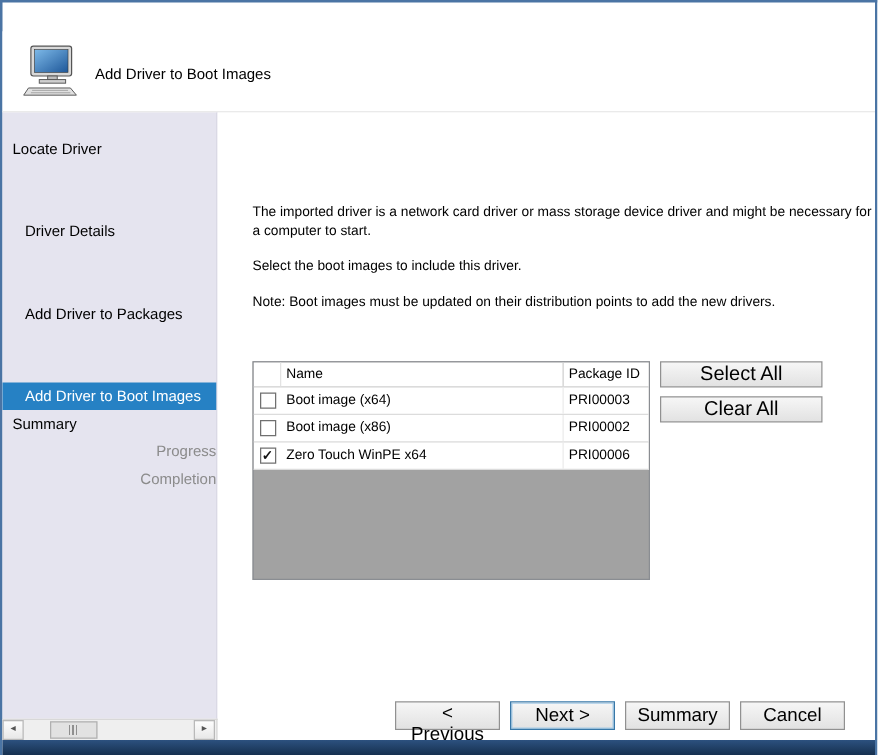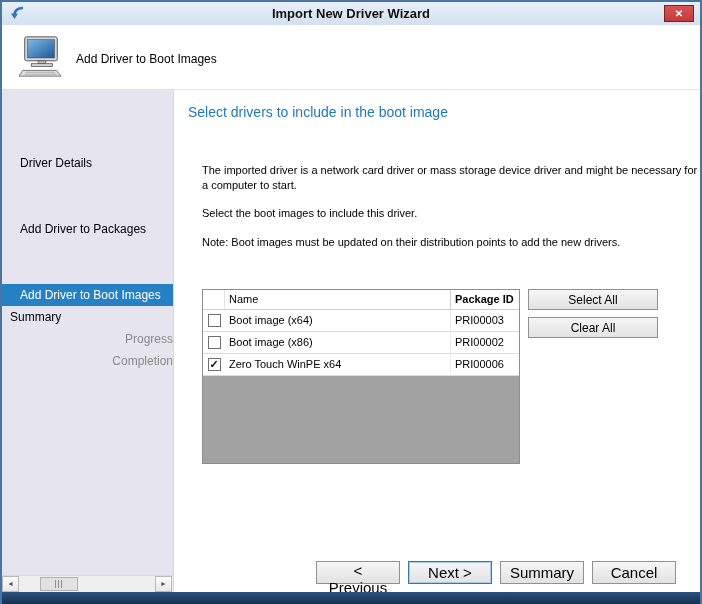--- a/index.html
+++ b/index.html
@@ -77,21 +77,21 @@
     border:1px solid #8a8d92; box-sizing:border-box;
     background:var(--list_filler,#a2a2a2);
     display:flex; flex-direction:column; font-size:11px;
   }
   .lv-header{
     display:flex; flex:0 0 auto; height:19px; line-height:18px;
     background:#fff; border-bottom:1px solid #cfcfcf;
   }
   .hc-check{width:22px; border-right:1px solid #e3e3e3; box-sizing:border-box;}
   .hc-name{width:226px; padding-left:4px; border-right:1px solid #cfcfcf; box-sizing:border-box;}
-  .hc-pkg{flex:1; padding-left:4px;font-weight:bold;}
+  .hc-pkg{flex:1; padding-left:4px;}
   .lv-row{
     display:flex; flex:0 0 auto; height:21px;
     background:#fff; border-bottom:1px solid #dcdcdc;
   }
   .cell-check{width:22px; display:flex; align-items:center; justify-content:center; box-sizing:border-box;}
   .cell-name{width:226px; padding-left:4px; line-height:21px; border-right:1px solid #ececec; box-sizing:border-box;
     white-space:nowrap; overflow:hidden;}
   .cell-pkg{flex:1; padding-left:4px; line-height:21px;}
   .checkbox{
     width:13px; height:13px; box-sizing:border-box;
@@ -101,21 +101,21 @@
   }
   .checkmark{display:none; margin-top:-1px;}
   .checkbox.checked .checkmark{display:inline;}
   
   .btn{
     font-family:inherit; font-size:15px; color:#000;
     height:23px; background:linear-gradient(#f6f6f6,#e2e2e2);
     border:1px solid #919191; box-sizing:border-box;
     cursor:pointer; padding:0 6px;
   }
-  .btn.side{position:absolute; left:354px; width:130px; height:21px; font-size:12px;}
+  .btn.side{position:absolute; left:354px; width:130px; height:21px; font-size:16px;}
   .btn.select-all{top:199px;}
   .btn.clear-all{top:227px;}
   .footer-row{position:absolute; right:24px; bottom:8px; display:flex; gap:8px;}
   .footer-row .btn{width:84px;}
   .btn.default{border:1px solid #3878a8; box-shadow:inset 0 0 0 1px #a6cbe8;}
   
   .hscroll{
     position:absolute; left:0; bottom:12px; width:172px; height:17px;
     background:#efefef; border-top:1px solid #d8d8d8; border-right:1px solid #d8d8d8;
     box-sizing:border-box;
@@ -140,32 +140,20 @@
   .bottom-bar{
     position:absolute; left:0; right:0; bottom:0; height:12px;
     background:linear-gradient(180deg,#2c517f,var(--bottom_bar,#16304f));
   }
 </style>
 </head>
 <body>
 
 <div class="window">
 
-  <div class="titlebar">
-    <span class="title-icon">
-      <svg width="16" height="16" viewBox="0 0 16 16">
-        <path d="M13,3 C7,3 4.5,6 4.5,10" stroke="#2f76c0" stroke-width="2.6" fill="none"></path>
-        <path d="M1,8.5 L4.5,14 L8,8.5 Z" fill="#2f76c0"></path>
-      </svg>
-    </span>
-    <div class="win-title">Import New Driver Wizard</div>
-    <div class="close-btn">
-      <span>✕</span>
-    </div>
-  </div>
 
   <div class="header">
     <span class="header-icon">
       <svg width="46" height="44" viewBox="0 0 48 44">
         <defs>
           <linearGradient id="scr" x1="0" y1="0" x2="1" y2="1">
             <stop offset="0" stop-color="#7db9e8"></stop>
             <stop offset="1" stop-color="#1e5799"></stop>
           </linearGradient>
         </defs>
@@ -174,30 +162,30 @@
         <rect x="21" y="27" width="8" height="3" fill="#bdbdbd" stroke="#555" stroke-width="0.8"></rect>
         <rect x="14" y="30" width="22" height="3" fill="#cfcfcf" stroke="#555" stroke-width="0.8"></rect>
         <path d="M5,37 L40,37 L45,43 L1,43 Z" fill="#e0e0e0" stroke="#555" stroke-width="0.8"></path>
         <path d="M8,39 L38,39 M7,41 L40,41" stroke="#9a9a9a" stroke-width="0.7" fill="none"></path>
       </svg>
     </span>
     <span class="header-title">Add Driver to Boot Images</span>
   </div>
 
   <div class="sidebar">
+    <div class="nav-item lvl0">Locate Driver</div>
     <div class="nav-item lvl1">Driver Details</div>
     <div class="nav-item lvl1">Add Driver to Packages</div>
     <div class="nav-item lvl1 selected">Add Driver to Boot Images</div>
     <div class="nav-item lvl0">Summary</div>
     <div class="nav-item lvl0 disabled">Progress</div>
     <div class="nav-item lvl0 disabled">Completion</div>
   </div>
 
   <div class="content">
-    <h1 class="content-title">Select drivers to include in the boot image</h1>
     <p class="para p1">The imported driver is a network card driver or mass storage device driver and might be necessary for a computer to start.</p>
     <p class="para p3">Note: Boot images must be updated on their distribution points to add the new drivers.</p>
     <p class="para p2">Select the boot images to include this driver.</p>
 
     <div class="listview">
       <div class="lv-header">
         <div class="hc-check"></div>
         <div class="hc-name">Name</div>
         <div class="hc-pkg">Package ID</div>
       </div>

